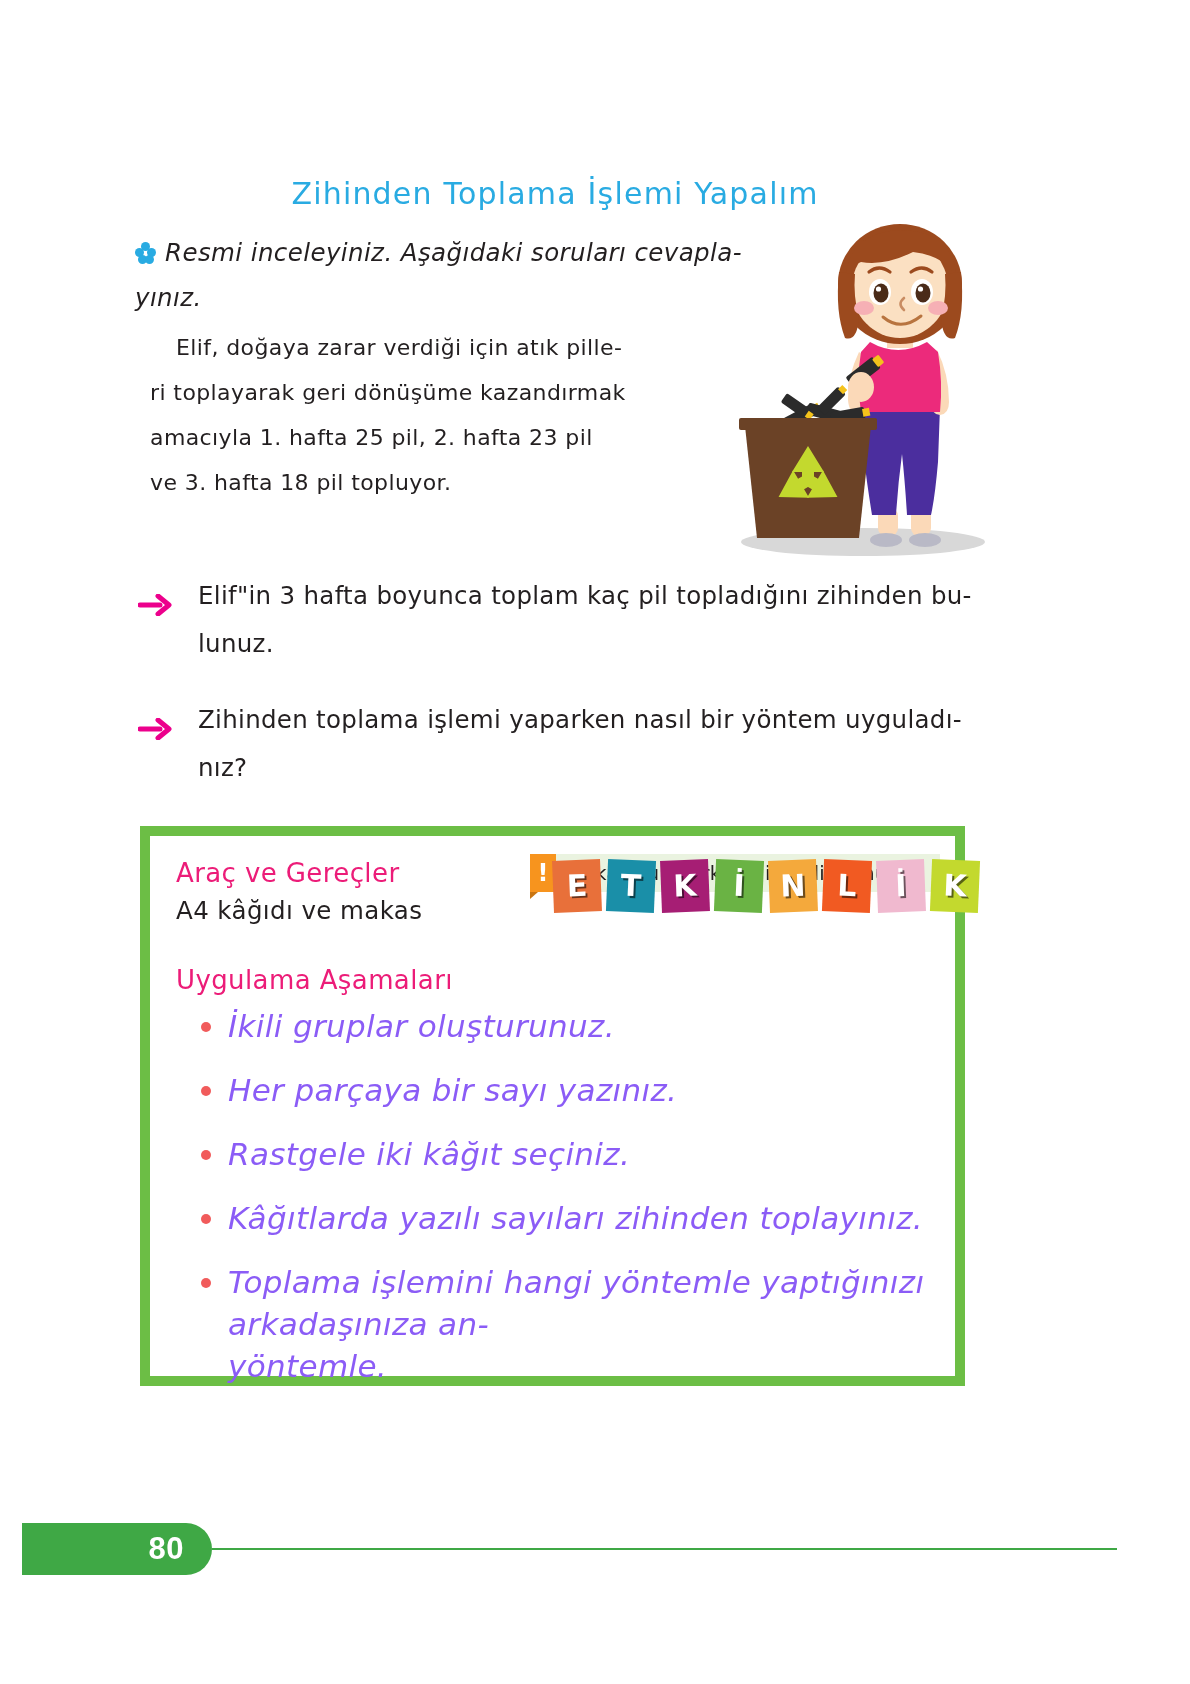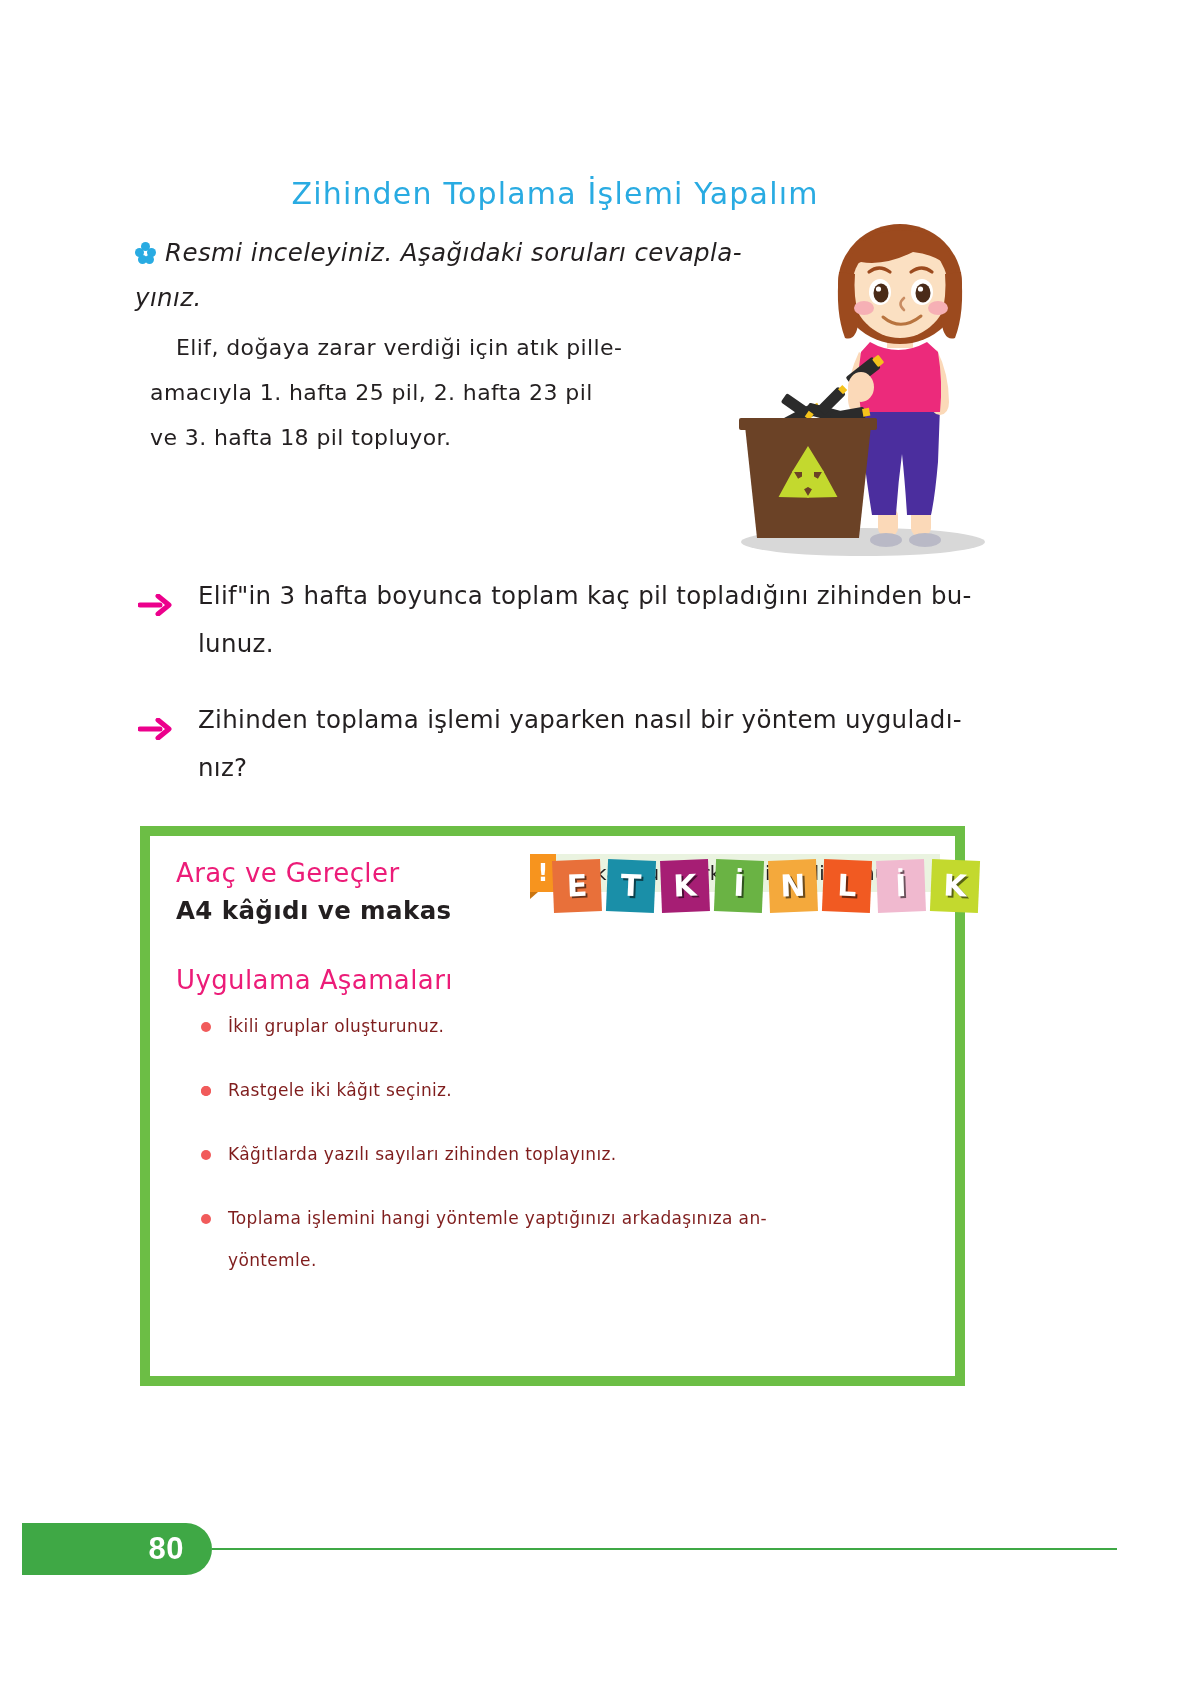--- a/index.html
+++ b/index.html
@@ -168,21 +168,20 @@
     font-size: 26px;
     letter-spacing: 0.4px;
     margin: 0 0 8px 0;
     font-weight: 400;
   }
   .materials-text {
     color: #231f20;
     font-size: 24.5px;
     letter-spacing: 0.4px;
     margin: 0 0 40px 0;
-    font-weight: bold;
   }
   .section-heading.second { margin-top: 14px; margin-bottom: 10px; }
 
   
   .warn-note {
     position: absolute;
     left: 380px;
     top: 18px;
     width: 410px;
     height: 38px;
@@ -221,24 +220,25 @@
   
   .steps {
     list-style: none;
     margin: 0;
     padding: 0;
   }
   .steps li {
     position: relative;
     padding-left: 52px;
     margin-bottom: 22px;
-    color: #7f1d1d;
-    font-size: 17px;
+    color: #8b5cf6;
+    font-size: 31px;
     line-height: 42px;
     letter-spacing: 0.35px;
+    font-style: italic;
   }
   .steps li .dot {
     position: absolute;
     left: 25px;
     top: 17px;
     width: 10px;
     height: 10px;
     border-radius: 50%;
     background: #F15B5B;
   }
@@ -292,20 +292,21 @@
     <div class="intro-line">
       <span class="flower-icon">
         <i></i><i></i><i></i><i></i><i></i>
       </span><span>Resmi  inceleyiniz.  Aşağıdaki  soruları  cevapla-</span>
     </div>
     <div class="intro-line">yınız.</div>
   </div>
 
   <div class="story-block">
     <div class="first">Elif,  doğaya  zarar  verdiği  için  atık  pille-</div>
+    <div>ri  toplayarak  geri  dönüşüme  kazandırmak</div>
     <div>amacıyla  1.  hafta  25  pil,  2.  hafta  23  pil</div>
     <div>ve  3.  hafta  18  pil  topluyor.</div>
   </div>
 
   <div class="illustration">
     <svg width="260" height="340" viewBox="0 0 260 340" xmlns="http://www.w3.org/2000/svg">
 
       <ellipse cx="128" cy="320" rx="122" ry="14" fill="#d8d8d8"></ellipse>
 
       <rect x="143" y="285" width="20" height="30" rx="9" fill="#fbd9b8"></rect>
@@ -432,21 +433,21 @@
         <div class="warn-text">Makas  kullanırken  dikkatli  olunuz.</div>
       </div>
 
       <p class="section-heading">Araç ve Gereçler</p>
       <p class="materials-text">A4  kâğıdı  ve  makas</p>
 
       <p class="section-heading second">Uygulama Aşamaları</p>
 
       <ul class="steps">
         <li><span class="dot"></span><span>İkili  gruplar  oluşturunuz.</span></li>
-        <li><span class="dot"></span></li>
+        <li><span class="dot"></span><span>Her  parçaya  bir  sayı  yazınız.</span></li>
         <li><span class="dot"></span><span>Rastgele  iki  kâğıt  seçiniz.</span></li>
         <li><span class="dot"></span><span>Kâğıtlarda  yazılı  sayıları  zihinden  toplayınız.</span></li>
         <li><span class="dot"></span><span>Toplama  işlemini  hangi  yöntemle  yaptığınızı  arkadaşınıza  an-</span><br><span>yöntemle.</span></li>
       </ul>
 
     </div>
   </div>
 
   <div class="footer">
     <div class="page-pill">

